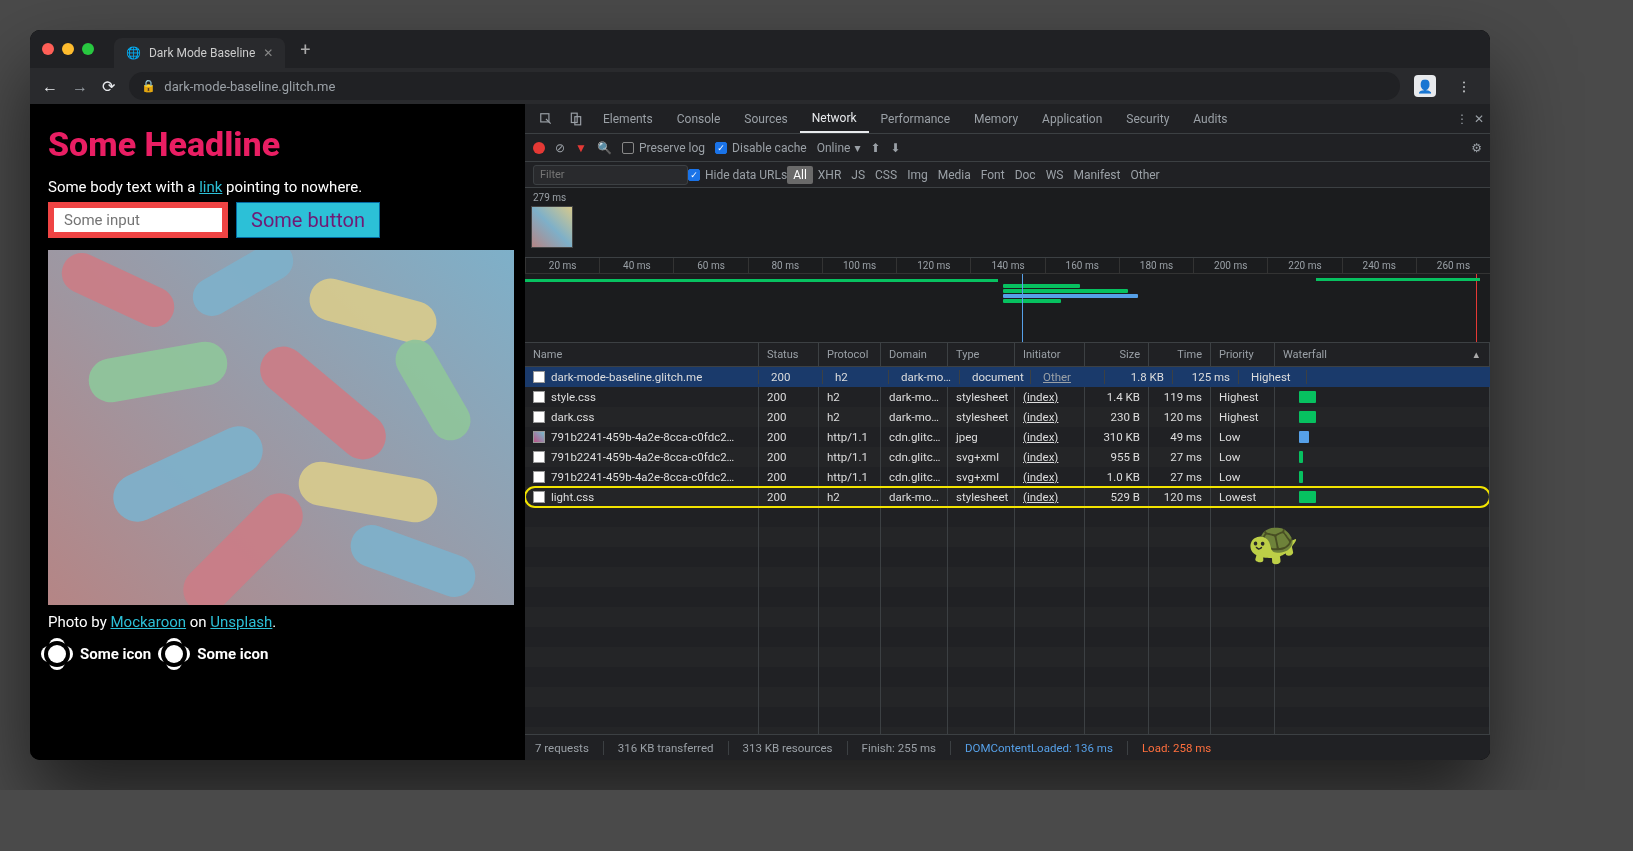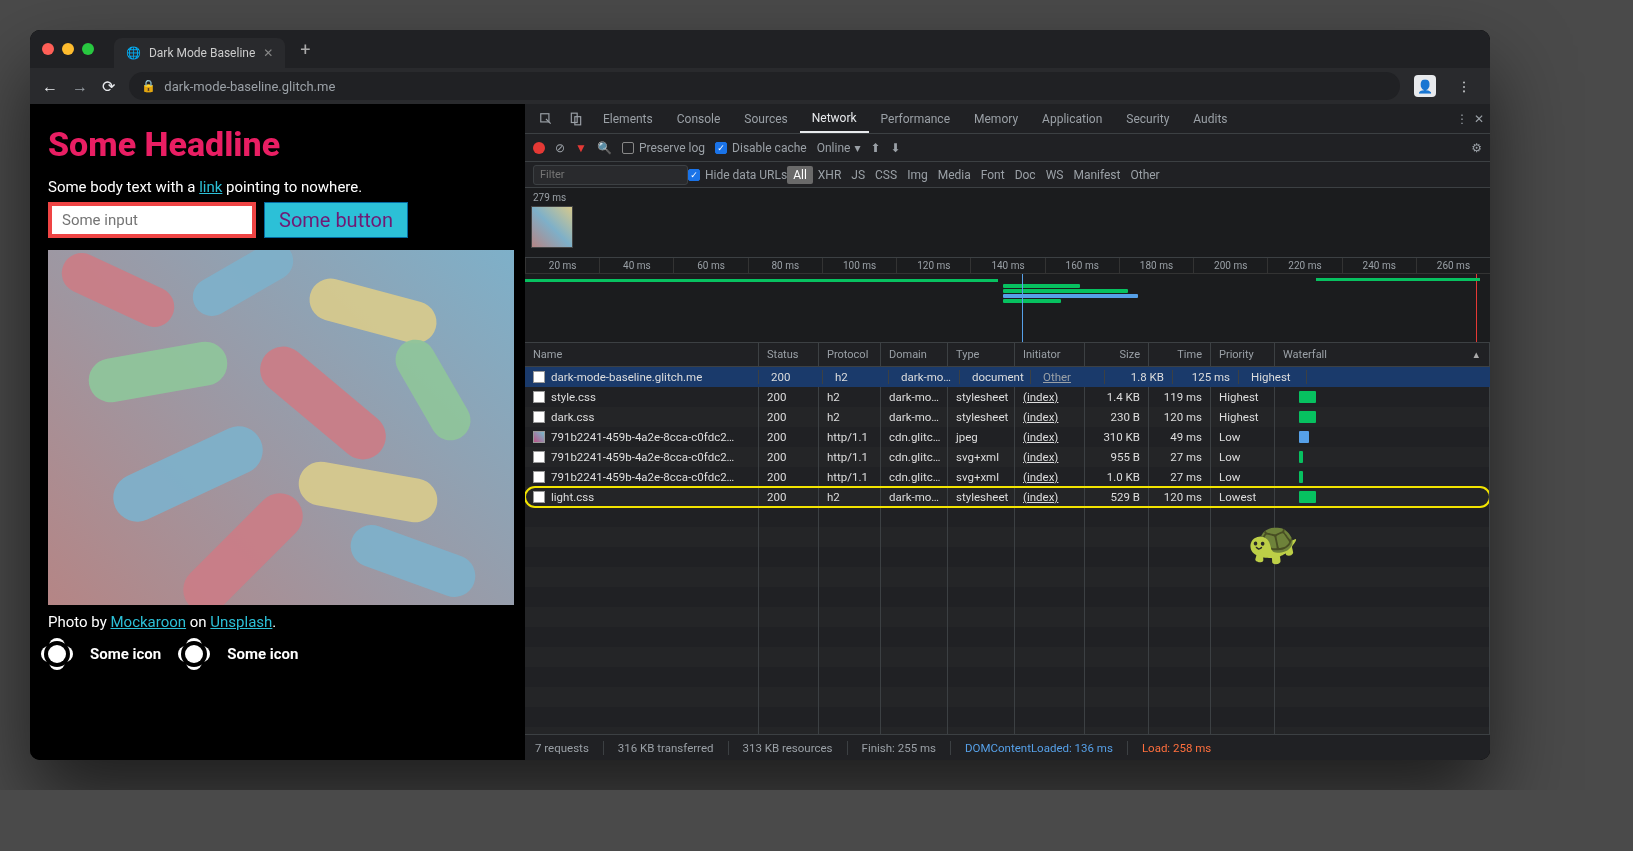--- a/index.html
+++ b/index.html
@@ -23,26 +23,26 @@
   .addr{flex:1;background:var(--bg);border-radius:20px;height:28px;display:flex;align-items:center;padding:0 12px;gap:8px;color:#9aa0a6;font-size:13px}
   .lock{font-size:12px}
   .iconbtn{width:28px;height:28px;display:flex;align-items:center;justify-content:center;color:#e8eaed;border-radius:4px}
   .ext{background:#e8eaed;color:#333;border-radius:4px;width:22px;height:22px;display:flex;align-items:center;justify-content:center;font-size:13px}
   .content{display:flex;height:656px}
   .page{width:495px;background:#000;padding:12px 18px;color:#fff;font-size:15px}
   .headline{color:var(--pink);font-size:34px;font-weight:800;margin:8px 0 14px}
   .body-text{margin-bottom:6px}
   .link{color:var(--cyan);text-decoration:underline}
   .formrow{display:flex;gap:8px;margin-bottom:12px}
-  .inp{width:208px;height:36px;background:#fff;color:#555;border:4px solid #ef4444;padding:0 10px;font-size:15px}
+  .inp{width:180px;height:36px;background:#fff;color:#555;border:6px solid #ef4444;padding:0 10px;font-size:15px}
   .btn{height:36px;background:var(--cyan);border:1px solid #0369a1;padding:0 14px;font-size:20px;color:#701a75}
   .img{width:466px;height:355px;background:linear-gradient(45deg,#b58585,#7eb0c9);position:relative;overflow:hidden}
   .blob{position:absolute;border-radius:40px;opacity:.95}
   .caption{margin-top:8px;font-size:15px}
-  .iconrow{display:flex;gap:24px;align-items:center;margin-top:14px;font-size:15px;font-weight:700}
+  .iconrow{display:flex;gap:14px;align-items:center;margin-top:14px;font-size:15px;font-weight:700}
   .sunicon{display:inline-block;width:18px;height:18px;background:#fff;border-radius:50%;position:relative}
   .sunicon::before{content:"";position:absolute;inset:-4px;border-radius:50%;background:radial-gradient(circle,transparent 55%,transparent 55%);box-shadow:0 -8px 0 -5px #fff,0 8px 0 -5px #fff,-8px 0 0 -5px #fff,8px 0 0 -5px #fff}
 
   .devtools{flex:1;background:var(--bg);display:flex;flex-direction:column;font-size:12px}
   .dt-tabs{height:30px;display:flex;align-items:center;border-bottom:1px solid var(--border);padding:0 6px;gap:0}
   .dt-tool{padding:0 8px;color:var(--muted);display:flex;align-items:center;height:100%}
   .dt-tab{padding:0 12px;color:var(--muted);height:100%;display:flex;align-items:center}
   .dt-tab.active{color:var(--text);border-bottom:2px solid var(--text)}
   .dt-right{margin-left:auto;display:flex;align-items:center;gap:6px;color:var(--muted)}
   .dt-toolbar{height:28px;display:flex;align-items:center;border-bottom:1px solid var(--border);padding:0 8px;gap:10px;color:var(--muted)}

